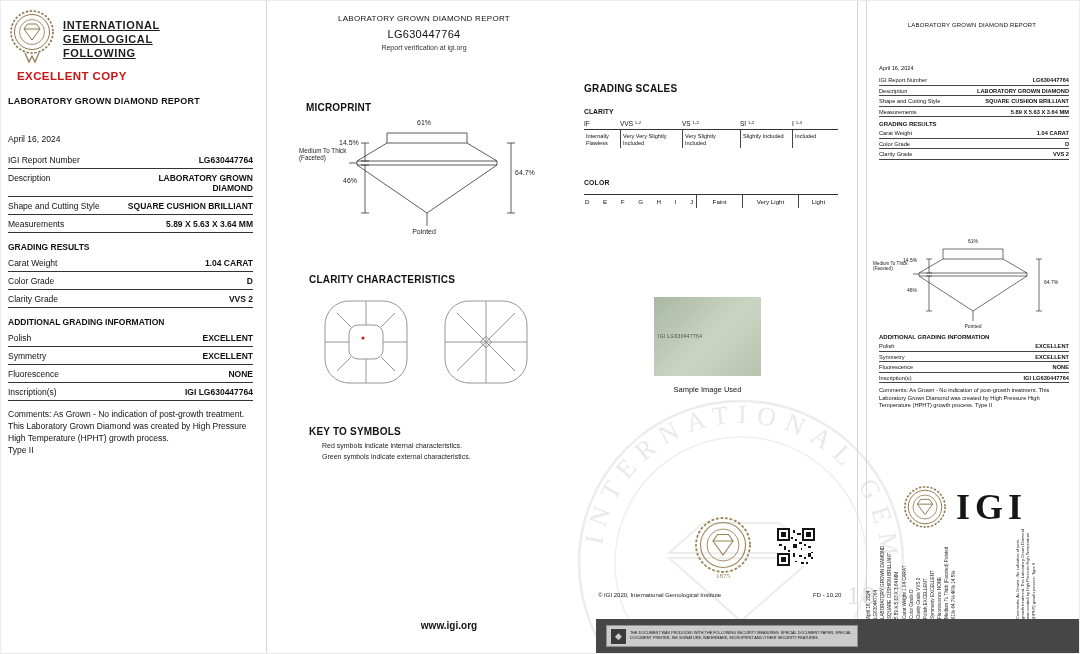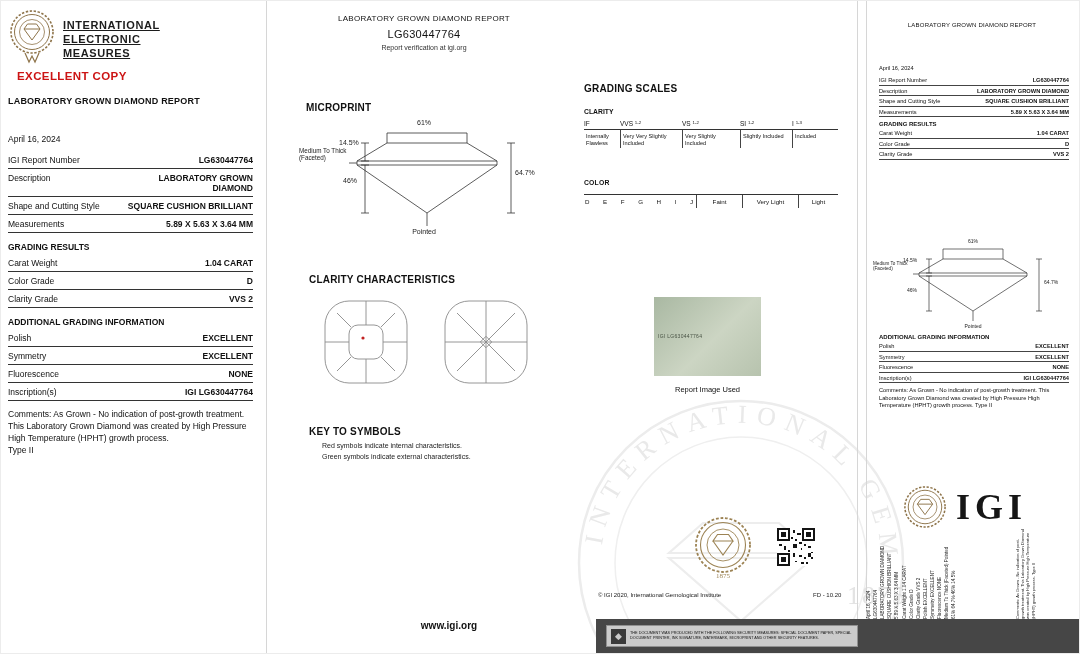--- a/index.html
+++ b/index.html
@@ -101,22 +101,22 @@
       <circle cx="23" cy="23" r="21" stroke-width="1.6" stroke-dasharray="2.4 1.6"></circle>
       <circle cx="23" cy="23" r="17.5" stroke-width="1"></circle>
       <circle cx="23" cy="23" r="12.5" stroke-width="0.8"></circle>
       <path d="M15 20 h16 l-3.5 -5 h-9 z" stroke-width="1"></path>
       <path d="M15 20 l8 11 l8 -11" stroke-width="1"></path>
       <path d="M16 44 l4 9 3 -6 3 6 4 -9" stroke-width="1.2"></path>
     </g>
   </svg>
   <div class="abs" style="left:62px;top:18px">
     <div class="org-line">INTERNATIONAL</div>
-    <div class="org-line">ELECTRONIC</div>
-    <div class="org-line">MEASURES</div>
+    <div class="org-line">GEMOLOGICAL</div>
+    <div class="org-line">FOLLOWING</div>
   </div>
   <div class="ecopy">EXCELLENT COPY</div>
   <div class="l-title">LABORATORY GROWN DIAMOND REPORT</div>
 
   <div class="l-content">
     <div class="l-date">April 16, 2024</div>
 
     <div class="lrow">
       <span>IGI Report Number</span>
       <span class="val">LG630447764</span>
@@ -258,21 +258,21 @@
       <span>J</span>
     </div>
     <div class="cs-range" style="flex:0 0 46px">Faint</div>
     <div class="cs-range" style="flex:0 0 56px">Very Light</div>
     <div class="cs-range" style="flex:0 0 40px">Light</div>
   </div>
 
   <div class="sample">
     <span class="insc">IGI LG630447764</span>
   </div>
-  <div class="caption">Report Image Used</div>
+  <div class="caption">Sample Image Used</div>
 
   <svg class="abs" style="left:692px;top:516px" width="60" height="64" viewBox="0 0 60 64">
     <g stroke="#9c8354" fill="none">
       <circle cx="30" cy="28" r="27" stroke-width="1.8" stroke-dasharray="2.8 1.8"></circle>
       <circle cx="30" cy="28" r="22.5" stroke-width="1.1"></circle>
       <circle cx="30" cy="28" r="16" stroke-width="0.9"></circle>
       <path d="M20 24 h20 l-4.5 -6.5 h-11 z" stroke-width="1.1"></path>
       <path d="M20 24 l10 14 l10 -14" stroke-width="1.1"></path>
     </g>
     <text x="30" y="61" text-anchor="middle" font-size="7" fill="#9c8354" font-family="Liberation Serif,serif">1875</text>

